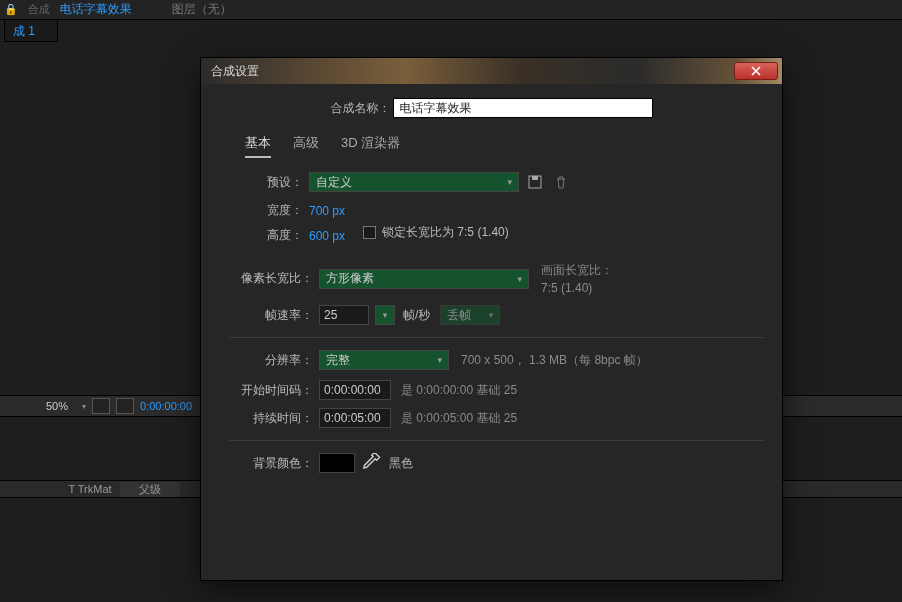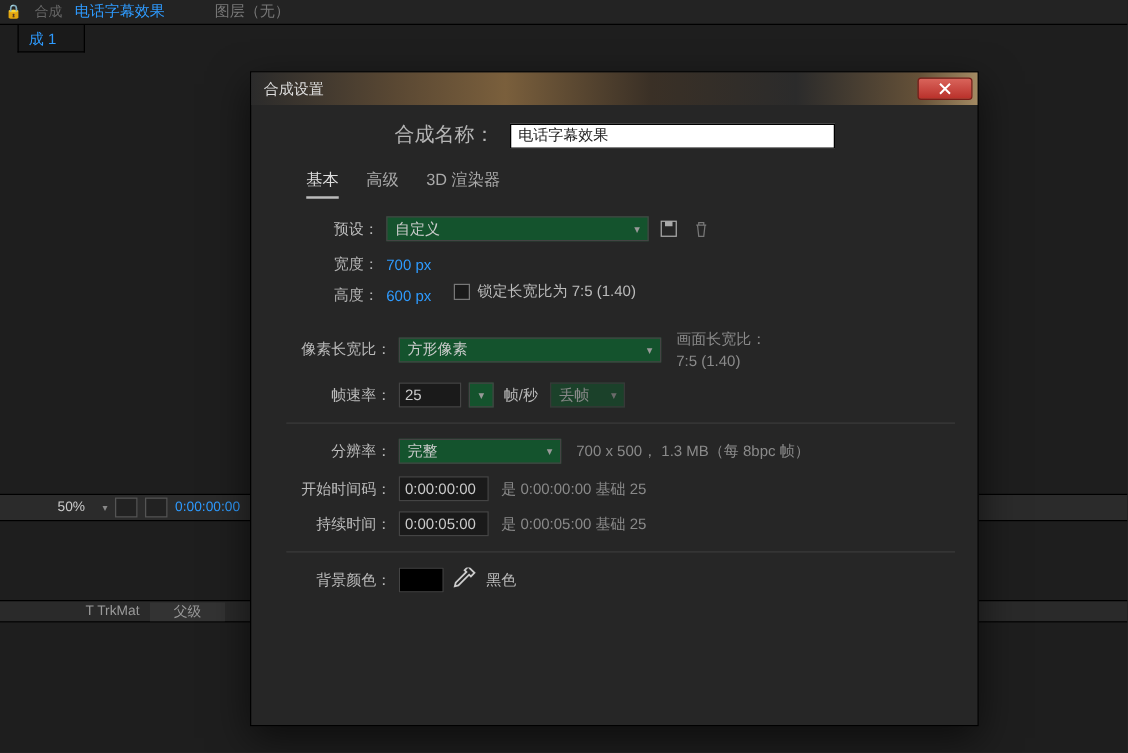--- a/index.html
+++ b/index.html
@@ -14,21 +14,21 @@
     
     .bg-topbar {
       position: absolute; top: 0; left: 0; right: 0; height: 20px;
       background: #232323; border-bottom: 1px solid #000;
       display: flex; align-items: center; padding-left: 4px; gap: 10px;
     }
     .bg-topbar .locked { color: #666; font-size: 11px; }
     .bg-topbar .title { color: #2e9bff; font-size: 12px; }
     .bg-topbar .layer { color: #777; font-size: 12px; }
     .bg-tab {
-      position: absolute; top: 20px; left: 14px; height: 22px;
+      position: absolute; top: 20px; left: 4px; height: 22px;
       background: #1a1a1a; border: 1px solid #000; border-top: none;
       padding: 3px 22px 3px 8px; color: #2e9bff; font-size: 12px;
     }
     .bg-lower {
       position: absolute; top: 395px; left: 0; right: 0; height: 22px;
       background: #2b2b2b; display: flex; align-items: center; padding-left: 6px; gap: 6px;
       border-top: 1px solid #000; border-bottom: 1px solid #000;
     }
     .bg-lower .pct { color: #ccc; font-size: 11px; padding-right: 8px; padding-left: 40px; }
     .bg-lower .chev { font-size: 8px; color: #888; }
@@ -63,21 +63,21 @@
     .closebtn {
       width: 44px; height: 18px; margin-right: 4px;
       background: linear-gradient(#d9645b, #b9302a);
       border: 1px solid #7a1c18; border-radius: 3px;
       display: flex; align-items: center; justify-content: center;
       cursor: pointer;
     }
     .closebtn svg { width: 12px; height: 10px; }
     .content { padding: 14px 18px; color: #bbb; }
     .row { display: flex; align-items: center; margin-bottom: 10px; }
-    .row .lbl { width: 80px; text-align: right; padding-right: 12px; color: #b5b5b5; font-size: 16px; }
+    .row .lbl { width: 80px; text-align: right; padding-right: 2px; color: #b5b5b5; font-size: 12px; }
     .name-row { justify-content: center; margin-bottom: 16px; }
     .name-row .lbl { width: auto; }
     .textfield {
       background: #fff; color: #222; border: 1px solid #000;
       height: 20px; padding: 2px 6px; font-size: 12px;
       width: 260px;
     }
     .tabs { display: flex; gap: 22px; border-bottom: none; margin-left: 26px; margin-bottom: 14px; }
     .tab { color: #aaa; font-size: 13px; padding-bottom: 4px; cursor: pointer; }
     .tab.active { color: #ddd; border-bottom: 2px solid #bbb; }

